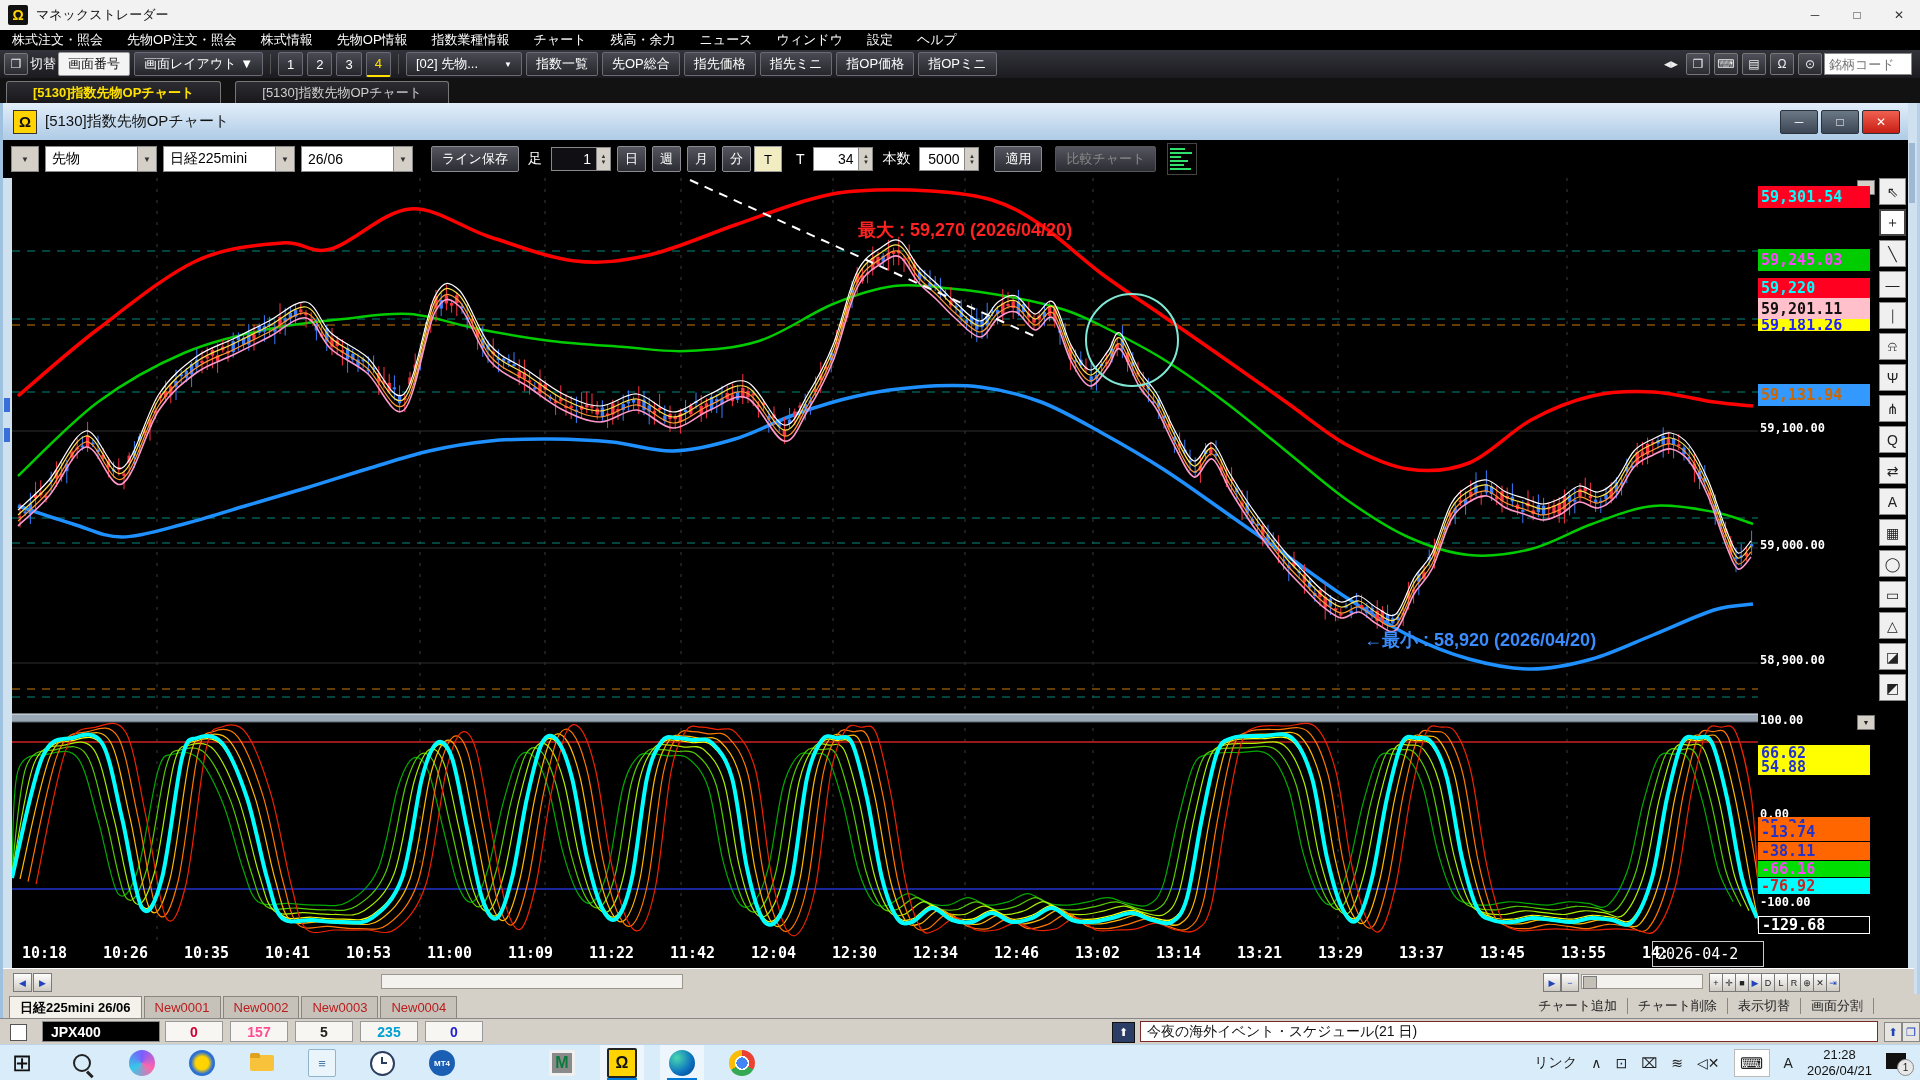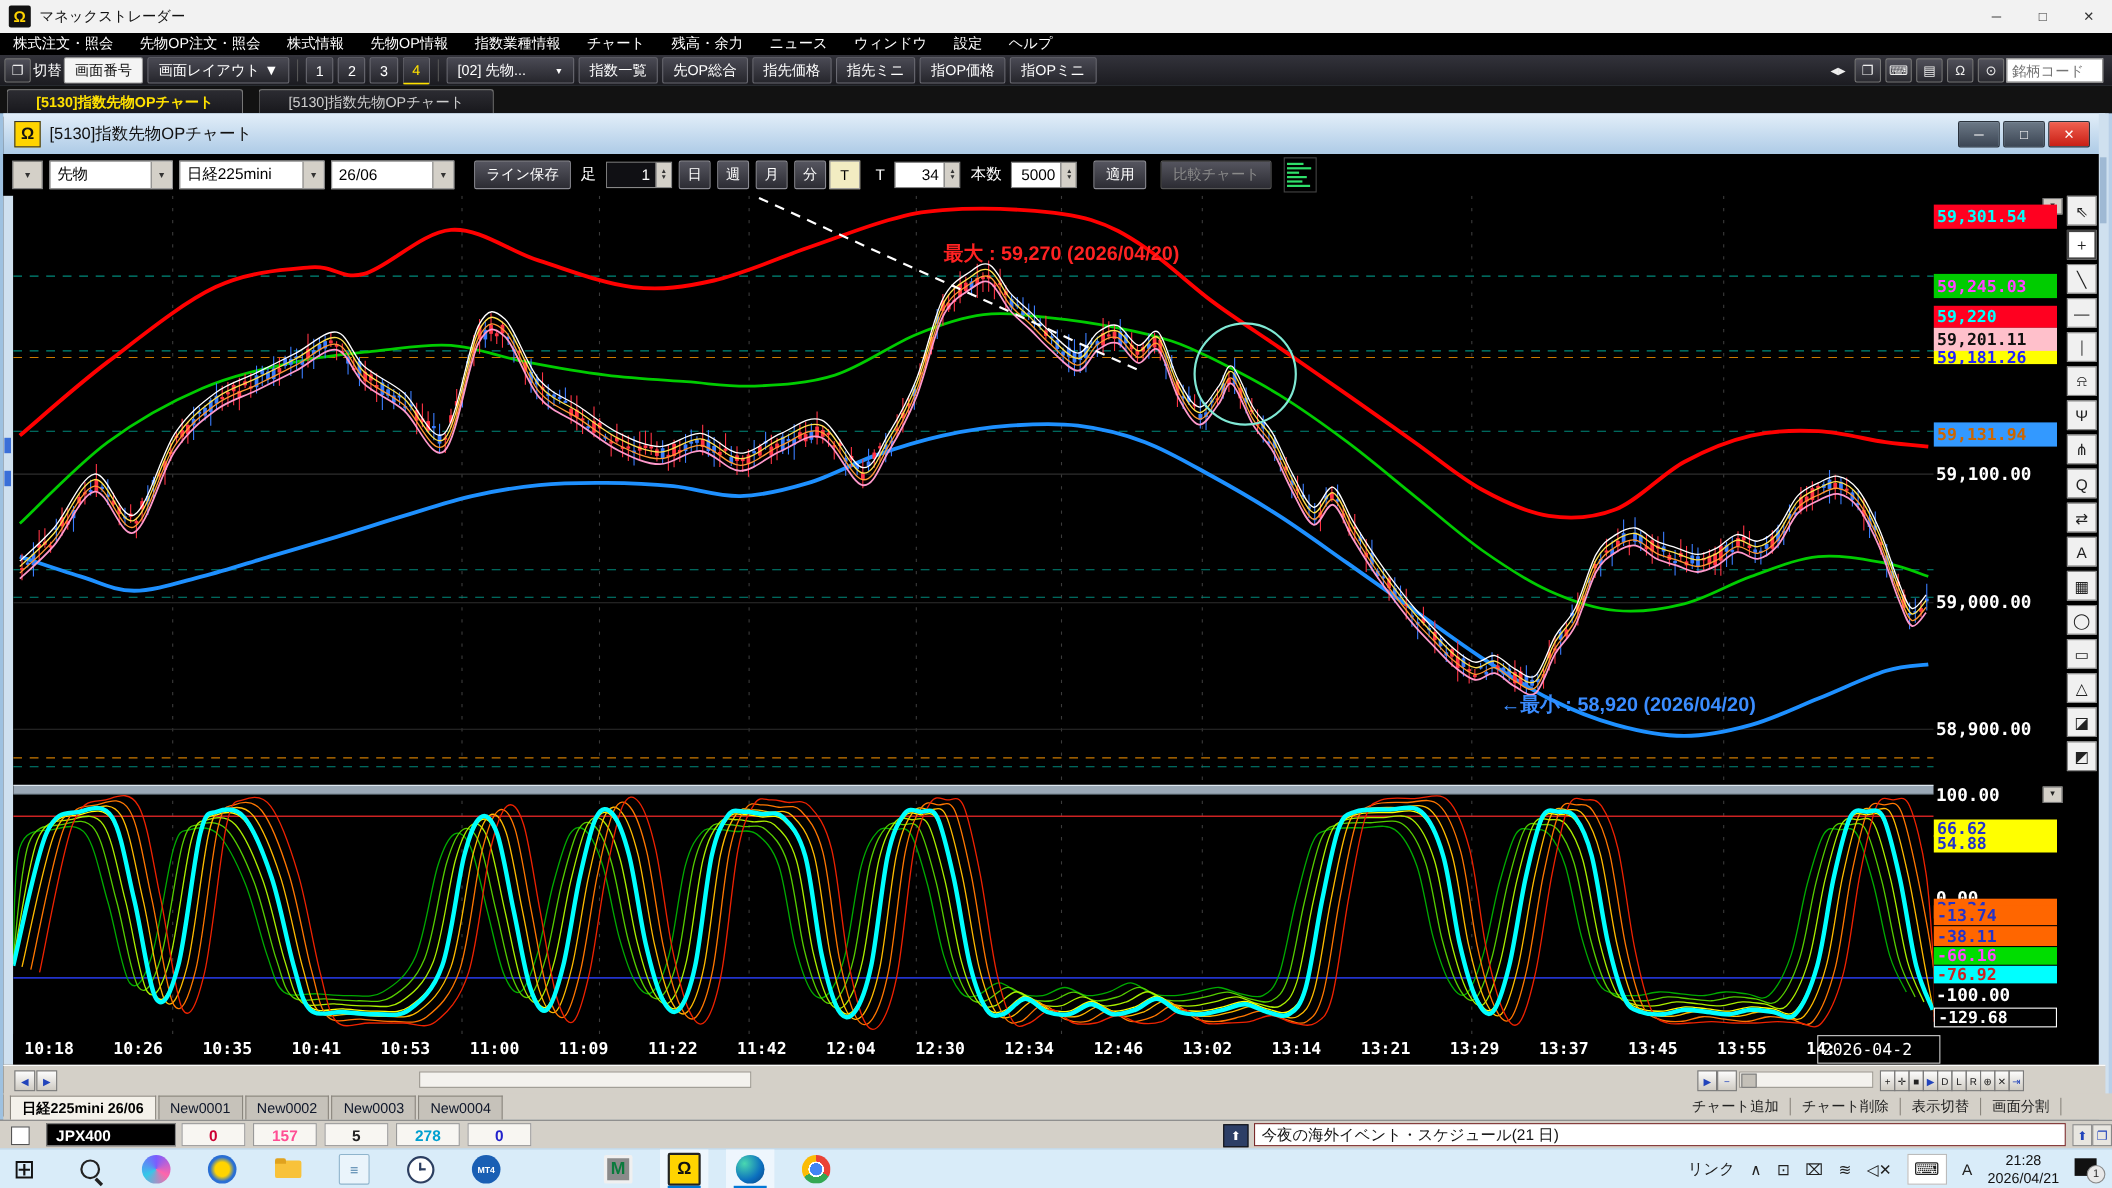--- a/index.html
+++ b/index.html
@@ -77,21 +77,21 @@
   .depth-icon i:nth-child(3){width:45%;}.depth-icon i:nth-child(4){width:75%;}
   .depth-icon i:nth-child(5){width:55%;}.depth-icon i:nth-child(6){width:85%;}
 
   
   .chart-svg{left:12px;top:178px;}
   .left-strip{left:3px;top:178px;width:9px;height:790px;background:#cfe0ef;}
   .left-strip i{position:absolute;left:1px;width:6px;height:14px;background:#3a6fd8;display:block;}
   .anno{position:absolute;font-size:18px;font-weight:bold;white-space:nowrap;}
   .scale-col{left:1758px;top:178px;width:120px;height:762px;background:#000;}
   .axis-tick{position:absolute;left:2px;color:#fff;font-family:"DejaVu Sans Mono",monospace;
-    font-size:16px;font-weight:bold;white-space:nowrap;}
+    font-size:12px;font-weight:bold;white-space:nowrap;}
   .plabel{position:absolute;left:0;width:112px;height:20px;font-family:"DejaVu Sans Mono",monospace;
     font-size:15px;font-weight:bold;display:flex;align-items:center;padding-left:3px;overflow:hidden;box-sizing:border-box;white-space:nowrap;}
   .scale-marker{position:absolute;right:3px;width:16px;height:13px;background:#d4d0c8;border:1px solid #777;
     color:#222;font-size:7px;display:flex;align-items:center;justify-content:center;}
   .timebar{left:12px;top:940px;width:1746px;height:28px;background:#000;}
   .tlabel{position:absolute;top:4px;color:#fff;font-size:15px;font-family:"DejaVu Sans Mono",monospace;font-weight:bold;white-space:nowrap;}
   .date-tip{position:absolute;left:1640px;top:1px;width:106px;height:24px;background:#000;border:1px solid #ccc;
     color:#fff;font-size:15px;font-family:"DejaVu Sans Mono",monospace;display:flex;align-items:center;padding-left:4px;overflow:hidden;}
 
   
@@ -103,21 +103,21 @@
   .right-scroll i{position:absolute;left:1px;top:40px;width:6px;height:60px;background:#9fb9d4;display:block;}
 
   
   .rowA{left:3px;top:968px;width:1911px;height:26px;background:#d4d0c8;border-top:1px solid #fff;}
   .mini-btn{position:absolute;top:4px;height:17px;background:linear-gradient(#fdfdfd,#cfcbc3);
     border:1px solid #7a7a7a;font-size:9px;color:#2244bb;display:flex;align-items:center;justify-content:center;}
   .htrack{position:absolute;top:5px;height:15px;background:#f4f2ee;border:1px solid #9a968e;box-sizing:border-box;}
   .hthumb{position:absolute;left:1px;top:1px;width:12px;height:11px;background:#c4c0b8;border:1px solid #7a7a7a;}
   .rowB{left:3px;top:994px;width:1911px;height:24px;background:#d4d0c8;}
   .sheet-tab{height:21px;margin-top:2px;padding:0 10px;font-size:13px;display:flex;align-items:center;
-    border:1px solid #8a867e;border-bottom:none;background:#c6c2ba;color:#0f172a;margin-right:2px;}
+    border:1px solid #8a867e;border-bottom:none;background:#c6c2ba;color:#b91c1c;margin-right:2px;}
   .sheet-tab.active{background:#f4f1ea;color:#000;font-weight:bold;}
   .sheet-link{font-size:13px;color:#222;padding:0 10px;border-right:1px solid #8a867e;height:16px;display:flex;align-items:center;}
 
   
   .rowC{left:0;top:1018px;width:1920px;height:26px;background:#d4d0c8;border-top:1px solid #888;}
   .chk{position:absolute;left:10px;top:5px;width:15px;height:15px;background:#fff;border:1px solid #555;}
   .sym-cell{position:absolute;left:42px;top:2px;width:118px;height:21px;background:#000;color:#fff;
     font-size:14px;font-weight:bold;display:flex;align-items:center;padding-left:8px;border:1px solid #888;box-sizing:border-box;}
   .num-cell{position:absolute;top:2px;width:58px;height:21px;background:#f8f6f2;border:1px solid #999;
     box-sizing:border-box;font-size:14px;font-weight:bold;display:flex;align-items:center;justify-content:center;}
@@ -1140,21 +1140,21 @@
   </div>
 
 <div class="abs rowC">
   <div class="chk"></div>
   <div class="sym-cell">JPX400</div>
   <span id="statusCells"></span>
   <div class="up-btn">⬆</div>
   <div class="news-box">今夜の海外イベント・スケジュール(21 日)</div>
   <div class="rc-icon" style="left:1884px">⬆</div>
   <div class="rc-icon" style="left:1902px">❐</div>
-<div class="num-cell" style="left: 165px; color: rgb(204, 0, 51);">0</div><div class="num-cell" style="left: 230px; color: rgb(255, 77, 148);">157</div><div class="num-cell" style="left: 295px; color: rgb(34, 34, 34);">5</div><div class="num-cell" style="left: 360px; color: rgb(0, 160, 208);">278</div><div class="num-cell" style="left: 425px; color: rgb(34, 34, 204);">0</div></div>
+<div class="num-cell" style="left: 165px; color: rgb(204, 0, 51);">0</div><div class="num-cell" style="left: 230px; color: rgb(255, 77, 148);">157</div><div class="num-cell" style="left: 295px; color: rgb(34, 34, 34);">5</div><div class="num-cell" style="left: 360px; color: rgb(0, 160, 208);">235</div><div class="num-cell" style="left: 425px; color: rgb(34, 34, 204);">0</div></div>
 
 <div class="abs taskbar" id="taskbarEl">
   <div class="tray" id="trayEl">
       <div class="tray-item">リンク</div>
       <div class="tray-item">∧</div>
       <div class="tray-item">⊡</div>
       <div class="tray-item">⌧</div>
       <div class="tray-item">≋</div>
       <div class="tray-item">◁✕</div>
       <div class="tray-item boxed">⌨</div>

